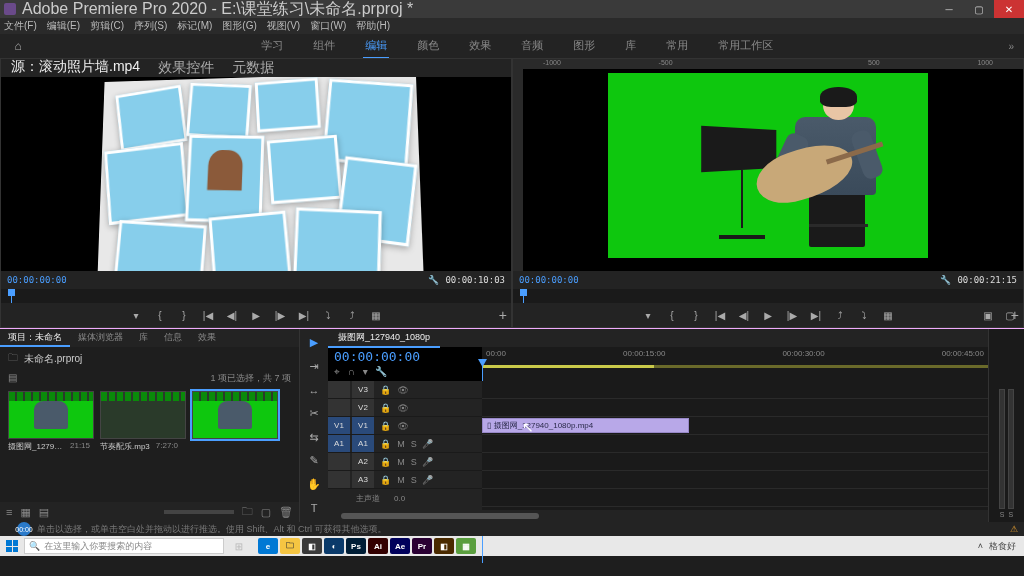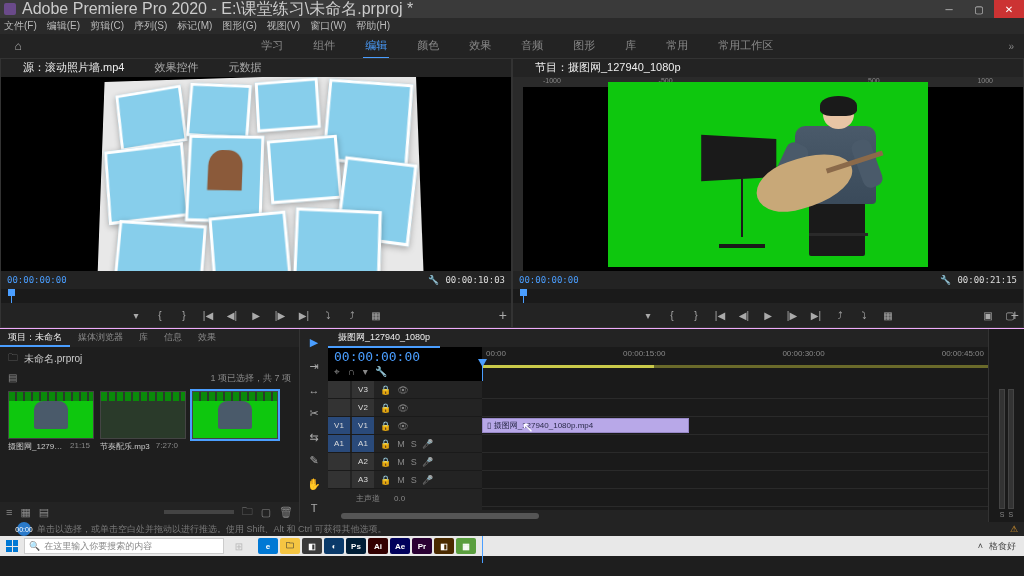--- a/index.html
+++ b/index.html
@@ -24,21 +24,21 @@
 .topnav .tab { color: #888; font-size: 11px; padding: 4px 2px; cursor: pointer; }
 .topnav .tab.active { color: #4a9eff; border-bottom: 2px solid #4a9eff; }
 .topnav .more { color: #888; }
 
 
 .workspace { display: flex; height: 270px; }
 
 
 .source-panel, .program-panel { flex: 1; background: #1a1a1a; border: 1px solid #333; display: flex; flex-direction: column; position: relative; }
 .panel-tabs { display: flex; align-items: center; height: 18px; background: #232323; padding: 0 2px; gap: 2px; }
-.panel-tab { padding: 2px 8px; color: #aaa; font-size: 11px; border-bottom: 1px solid transparent; cursor: pointer; margin-left: 12px; }
+.panel-tab { padding: 2px 8px; color: #aaa; font-size: 14px; border-bottom: 1px solid transparent; cursor: pointer; }
 .panel-tab.active { color: #eee; border-bottom: 2px solid #4a9eff; }
 .viewer { flex: 1; background: #000; display: flex; align-items: center; justify-content: center; position: relative; overflow: hidden; }
 .viewer .ruler-h { position: absolute; top: 0; left: 0; right: 0; height: 10px; background: #2a2a2a; font-size: 7px; color: #888; display: flex; justify-content: space-between; padding: 0 30px; }
 .viewer .ruler-v { position: absolute; top: 0; left: 0; bottom: 0; width: 10px; background: #2a2a2a; }
 
 
 .collage { width: 320px; height: 200px; background: #e8e8e8; position: relative; transform: perspective(600px) rotateX(8deg) rotateY(-6deg); }
 .collage .tile { position: absolute; background: #87ceeb; border: 3px solid #fff; box-shadow: 0 2px 6px rgba(0,0,0,0.3); }
 .t1 { left: 5%; top: 5%; width: 22%; height: 30%; background: linear-gradient(180deg,#7ec850,#5a9e3e); transform: rotate(-8deg); }
 .t2 { left: 28%; top: 3%; width: 20%; height: 28%; background: linear-gradient(180deg,#6b5a4a,#4a3a2a); transform: rotate(4deg); }
@@ -258,23 +258,20 @@
       <div class="tbtn">|▶</div>
       <div class="tbtn">▶|</div>
       <div class="tbtn">⤵</div>
       <div class="tbtn">⤴</div>
       <div class="tbtn">▦</div>
       <div class="plus-btn">+</div>
     </div>
   </div>
 
   <div class="program-panel">
-    <div class="panel-tabs">
-      <div class="panel-tab active">节目：摄图网_127940_1080p</div>
-    </div>
     <div class="viewer">
       <div class="ruler-h">
         <span>-1000</span>
           <span>-500</span>
           <span></span>
           <span>500</span>
           <span>1000</span>
       </div>
       <div class="ruler-v"></div>
       <div class="greenscreen">

